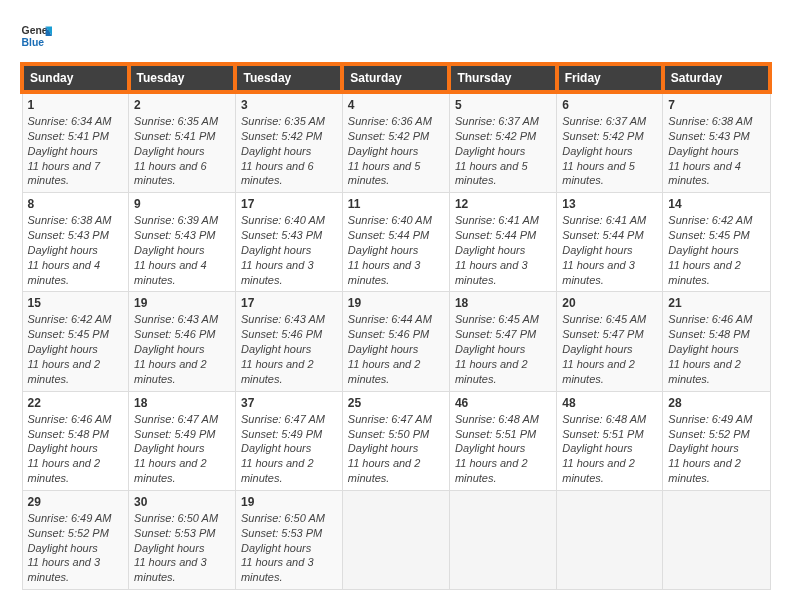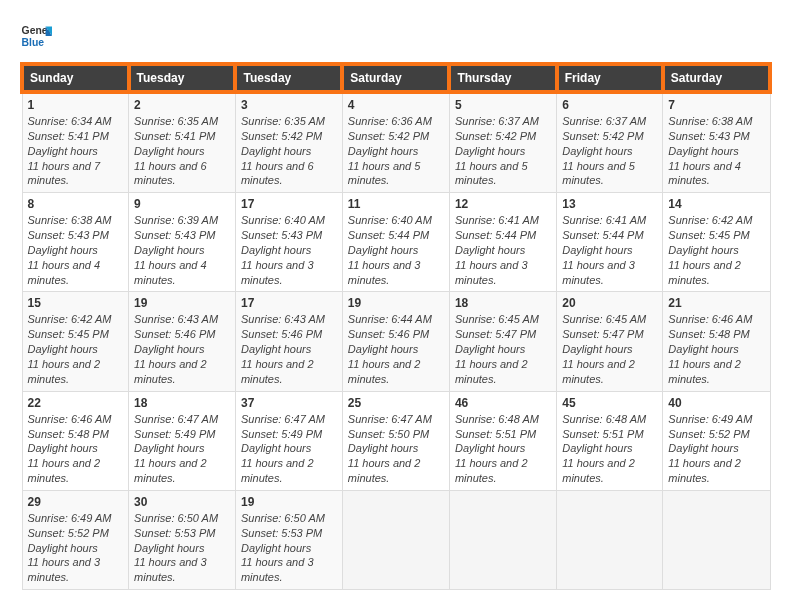--- a/index.html
+++ b/index.html
@@ -359,30 +359,30 @@
           <td>
         <span class="day-num">46</span>
         <div class="day-info">
           Sunrise: 6:48 AM<br>
           Sunset: 5:51 PM<br>
           Daylight hours<br>
           11 hours and 2 minutes.
         </div>
       </td>
           <td>
-        <span class="day-num">45</span>
+        <span class="day-num">48</span>
         <div class="day-info">
           Sunrise: 6:48 AM<br>
           Sunset: 5:51 PM<br>
           Daylight hours<br>
           11 hours and 2 minutes.
         </div>
       </td>
           <td>
-        <span class="day-num">40</span>
+        <span class="day-num">28</span>
         <div class="day-info">
           Sunrise: 6:49 AM<br>
           Sunset: 5:52 PM<br>
           Daylight hours<br>
           11 hours and 2 minutes.
         </div>
       </td>
         </tr>
         <tr class="last-row">
           <td>

